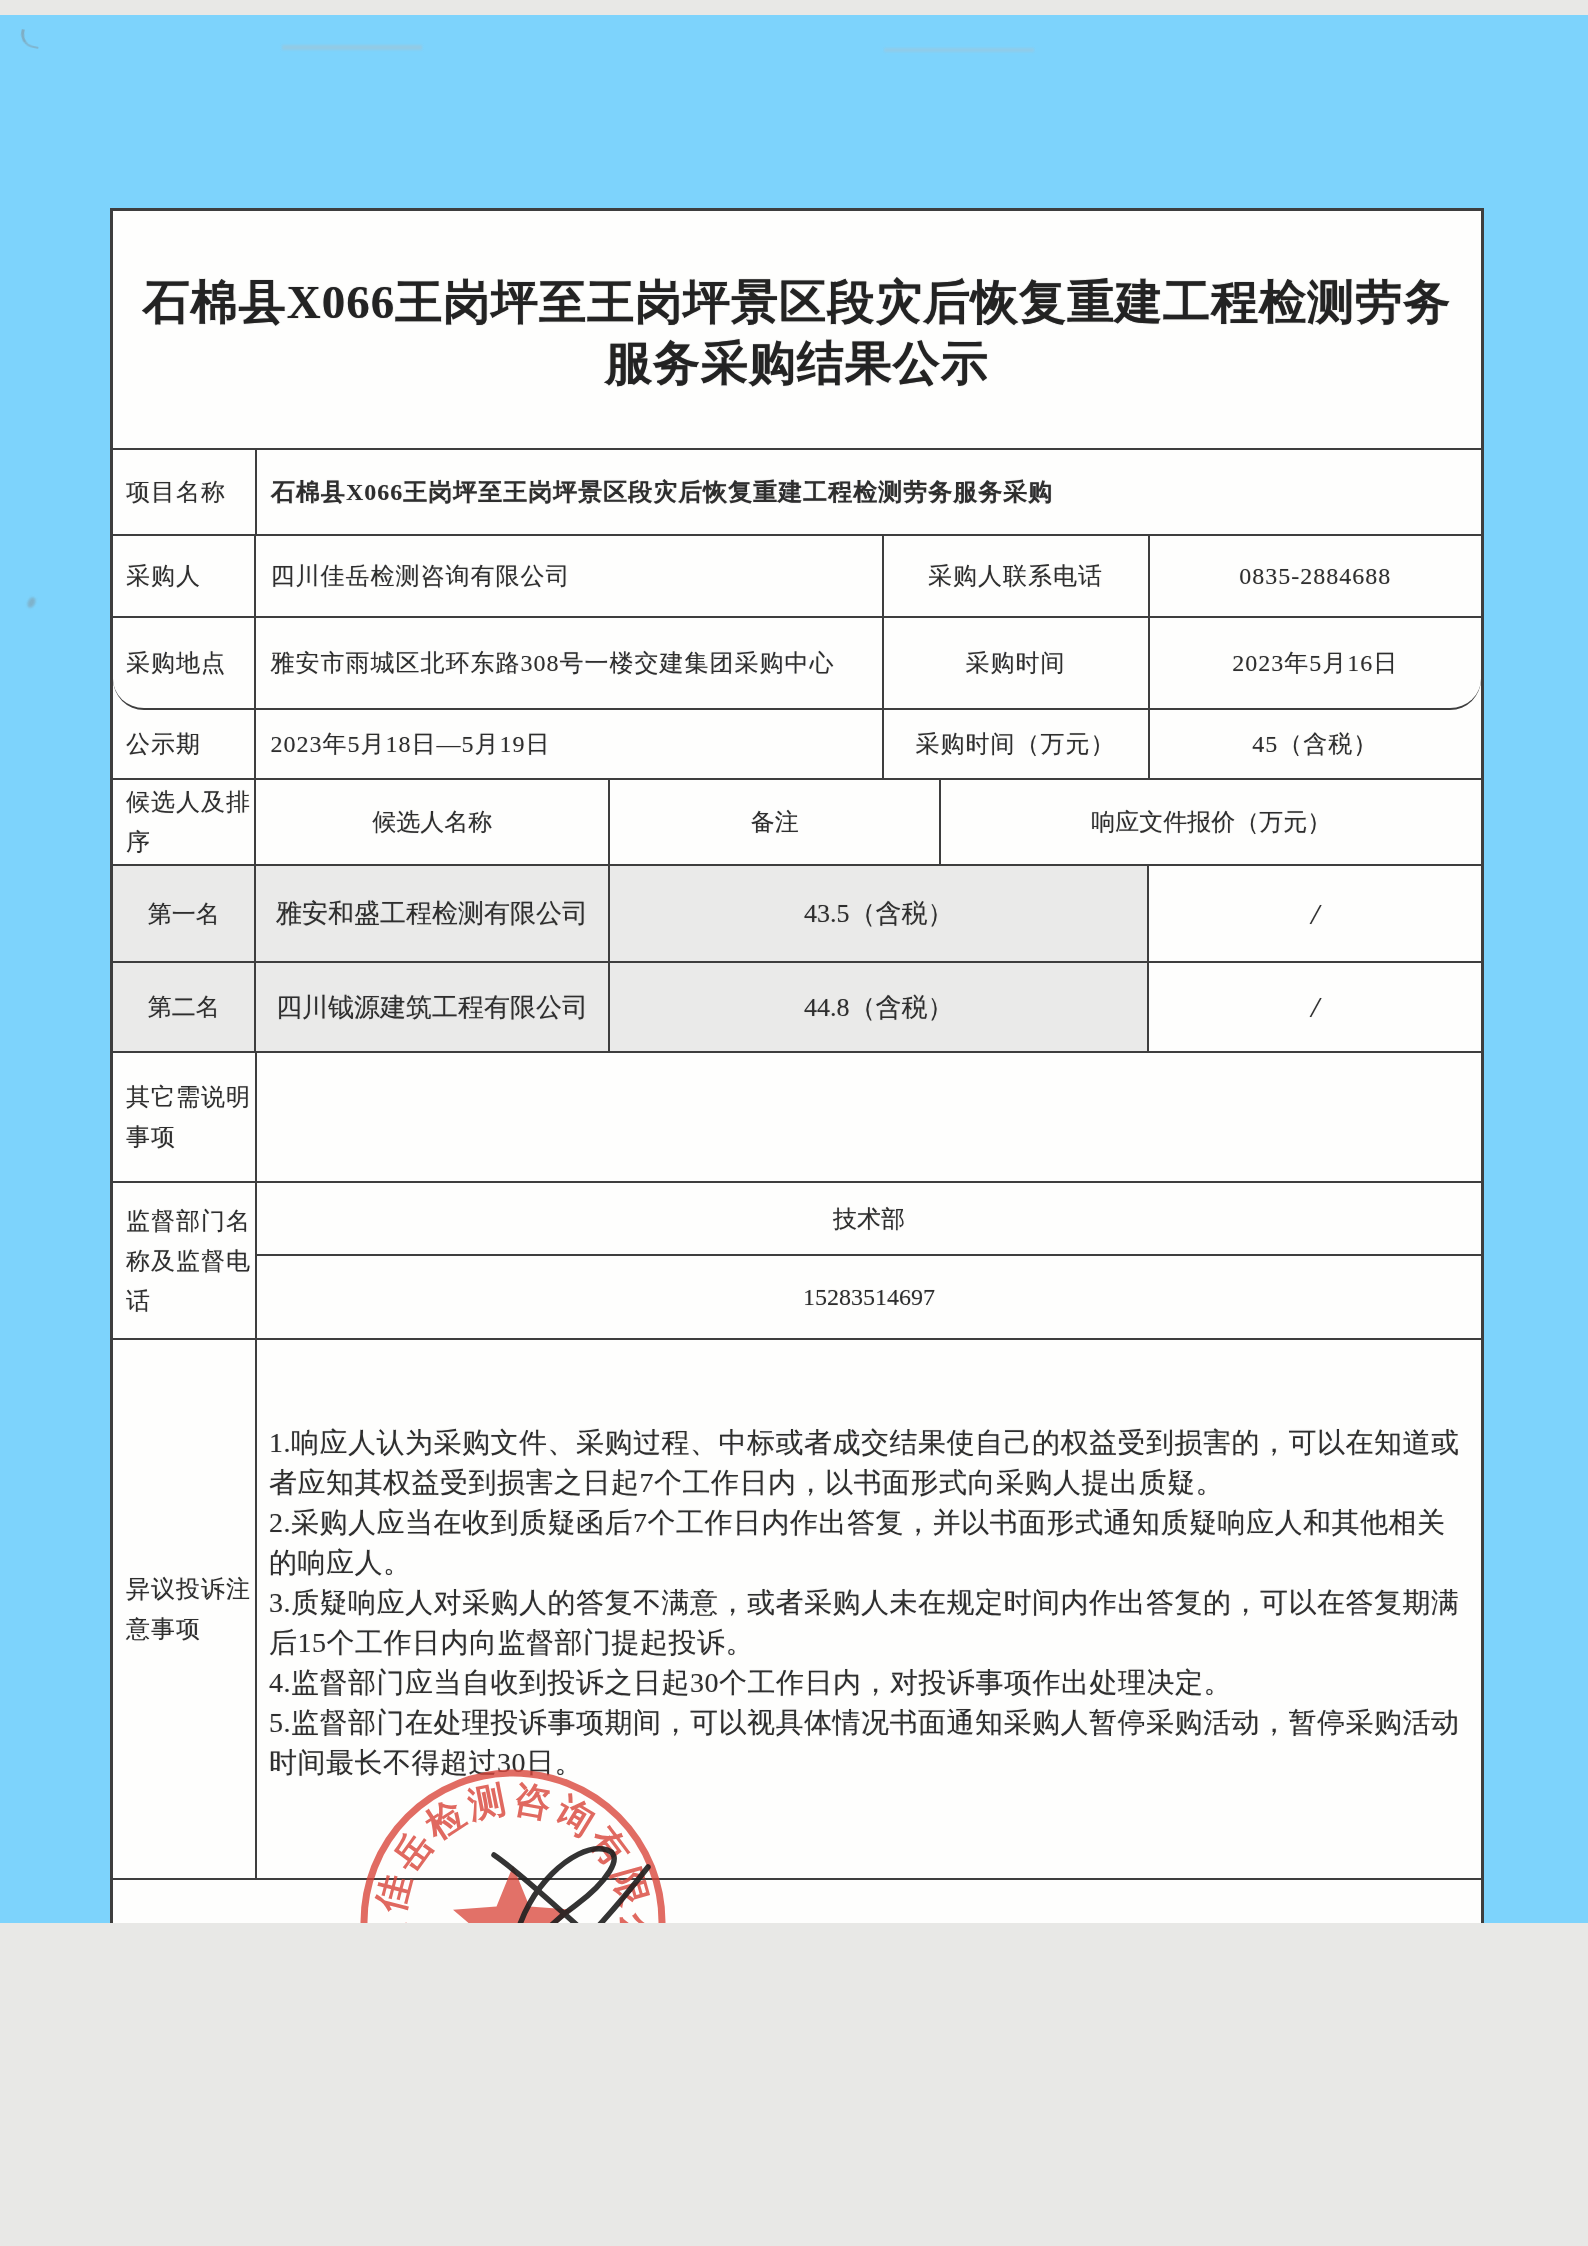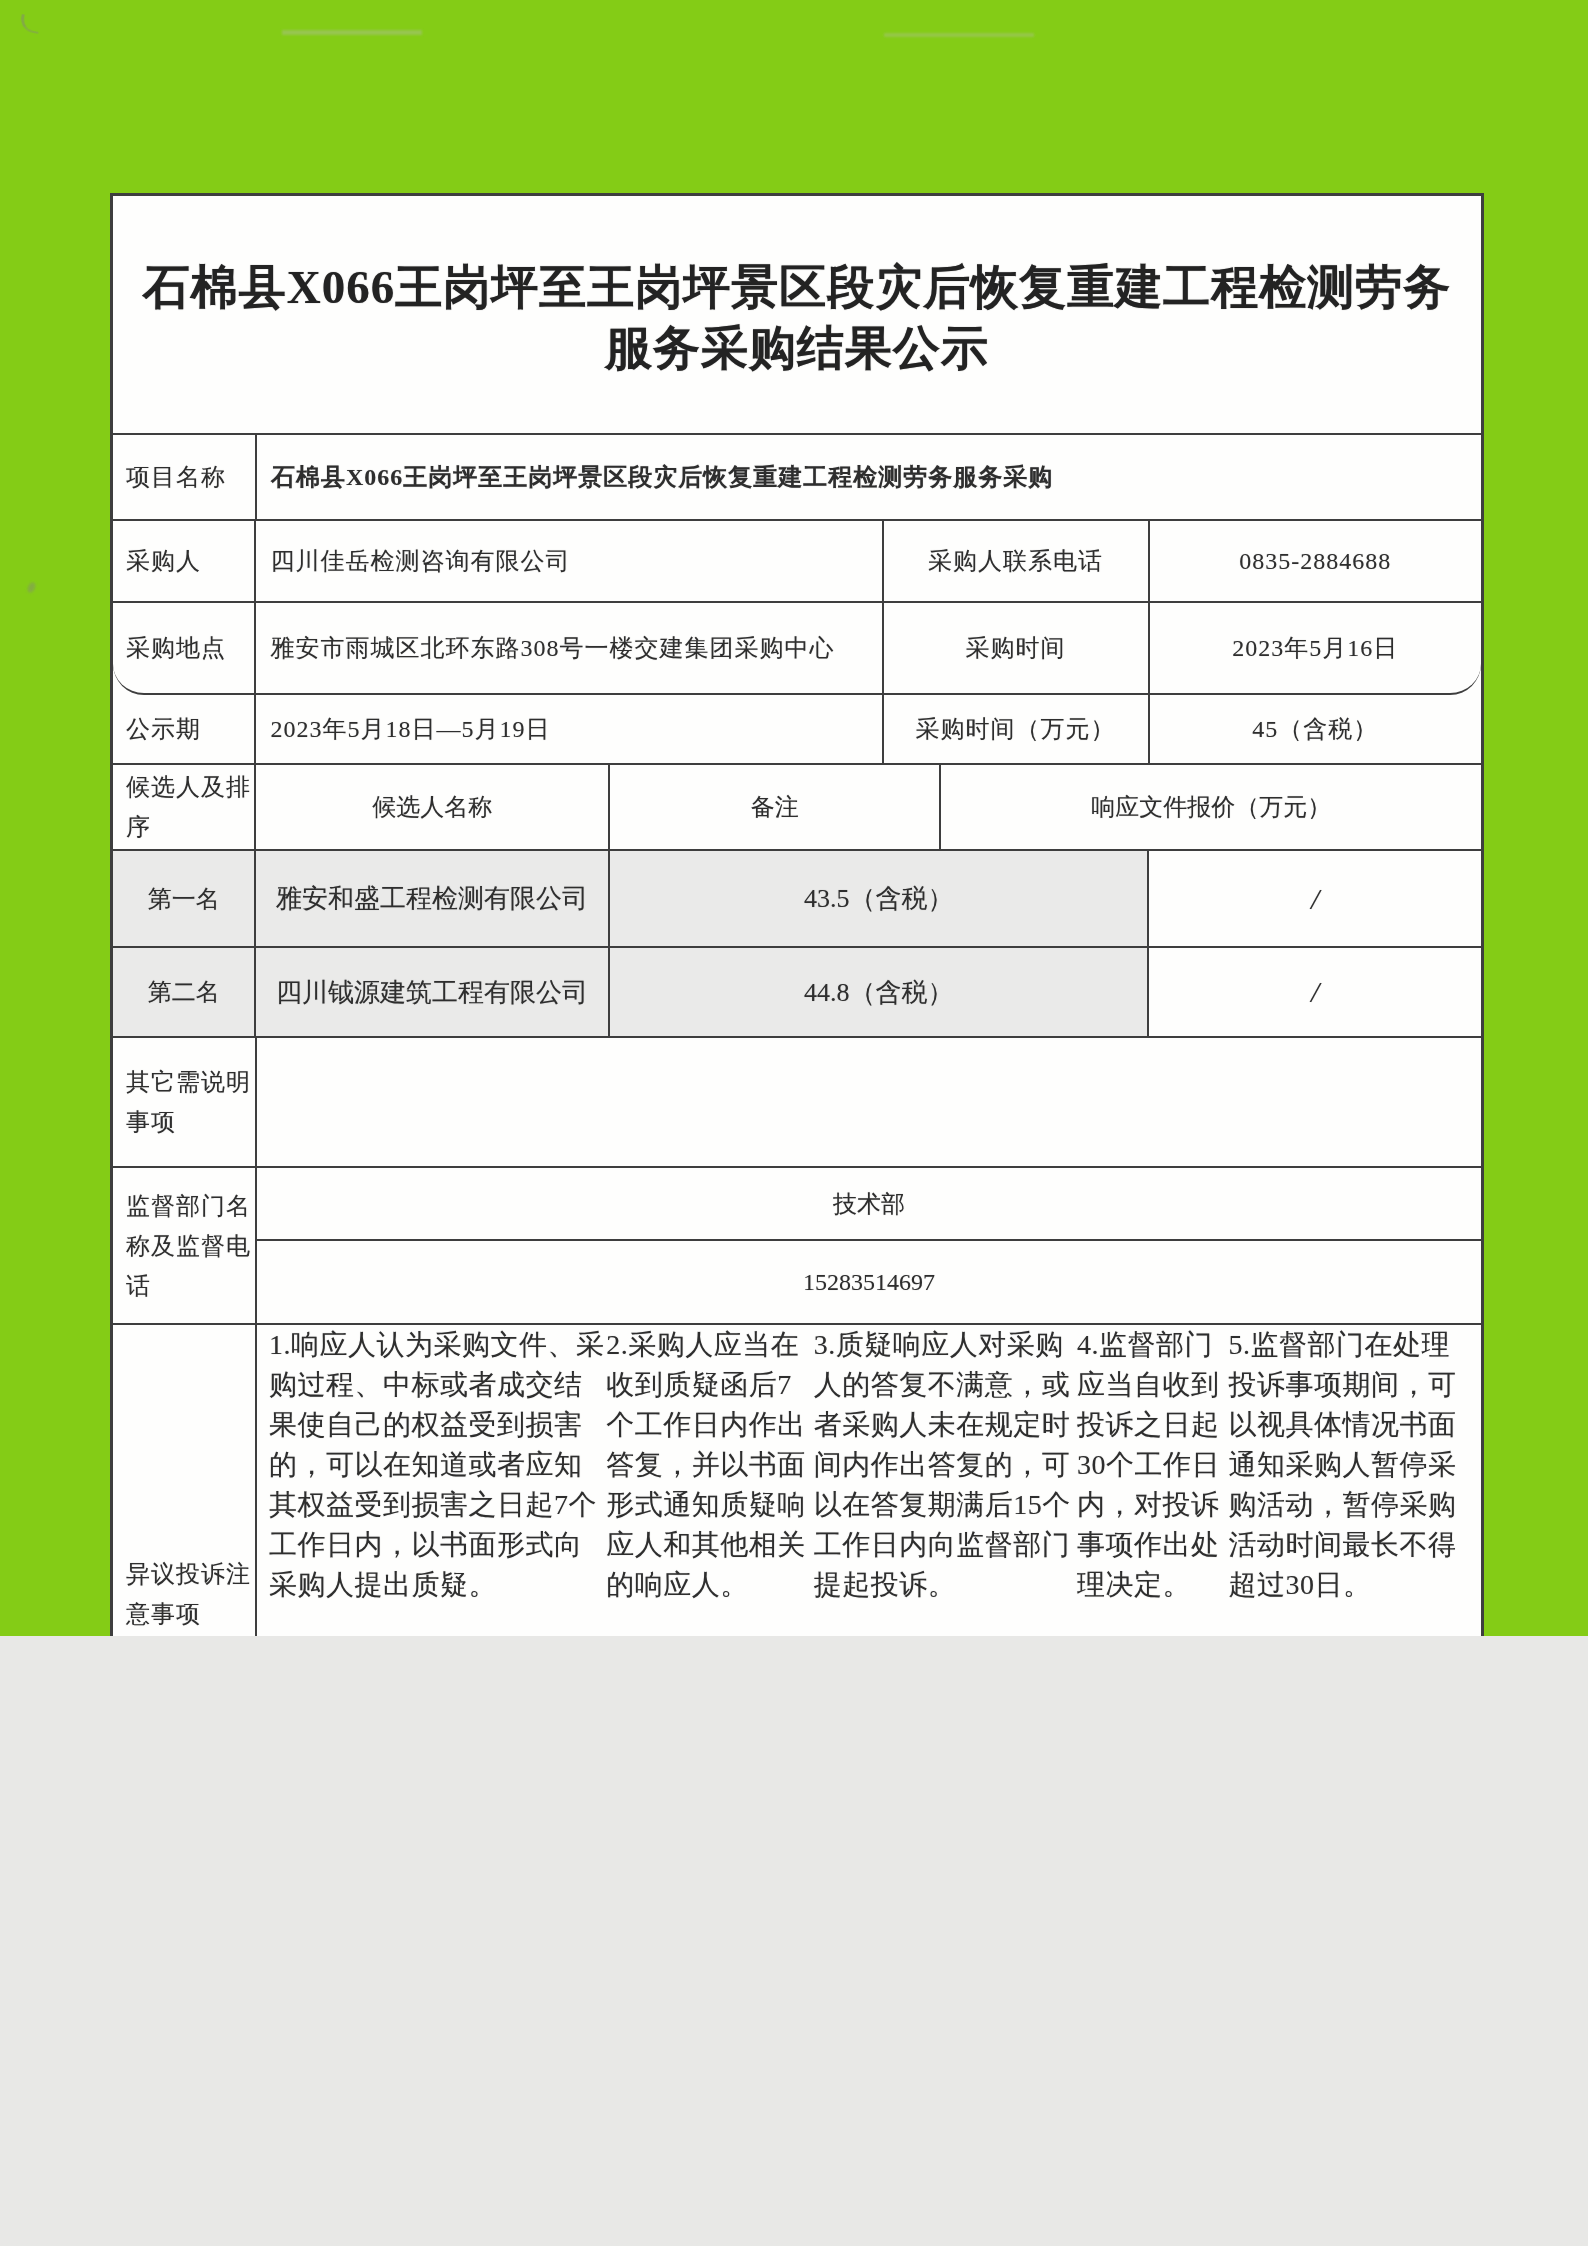--- a/index.html
+++ b/index.html
@@ -1,21 +1,21 @@
 <!DOCTYPE html>
 <html><head>
 <meta charset="utf-8">
 <style>
   * { margin:0; padding:0; box-sizing:border-box; }
   html,body { background:#e8e8e6; }
   .page {
     position:relative;
-    width:1588px; height:1636px;
-    margin:0 auto;
-    background:#84cc16;
+    width:1588px; height:1908px;
+    margin:15px auto;
+    background:#7dd3fc;
     overflow:hidden;
     font-family:"Liberation Serif","DejaVu Serif",serif;
     color:#2e2e2e;
   }
   .doc-table {
     position:absolute; left:110px; top:193px;
     width:1374px;
     border:3px solid #3e3e3e;
     background:#fefefd;
     text-shadow:0 0 1px rgba(60,60,60,0.35);
@@ -60,21 +60,21 @@
   .cc-price { width:542px; }
   .cc-remark { width:333px; }
   .gray { background:#eaeae9; }
   .slash { font-size:30px; font-style:italic; }
   
   .sup-content { flex:1; display:flex; flex-direction:column; align-items:stretch; }
   .sup-top { height:73px; border-bottom:2px solid #3e3e3e; display:flex; align-items:center; justify-content:center; }
   .sup-bottom { flex:1; display:flex; align-items:center; justify-content:center; }
   
   .obj-content {
-    flex:1; display:flex; flex-direction:row; justify-content:center;
+    flex:1; display:flex; flex-direction:column; justify-content:center;
     padding:0 16px 12px 12px;
   }
   .obj-content p { font-size:28px; line-height:40px; letter-spacing:0.5px; }
   
   .sig-cell { width:100%; display:flex; align-items:center; padding-left:16px; }
   
   .stamp { position:absolute; left:353px; top:1747px; width:320px; height:320px; opacity:0.87; }
   .signature-svg { position:absolute; left:398px; top:1812px; width:330px; height:215px; }
   
   .artifact { position:absolute; pointer-events:none; }

